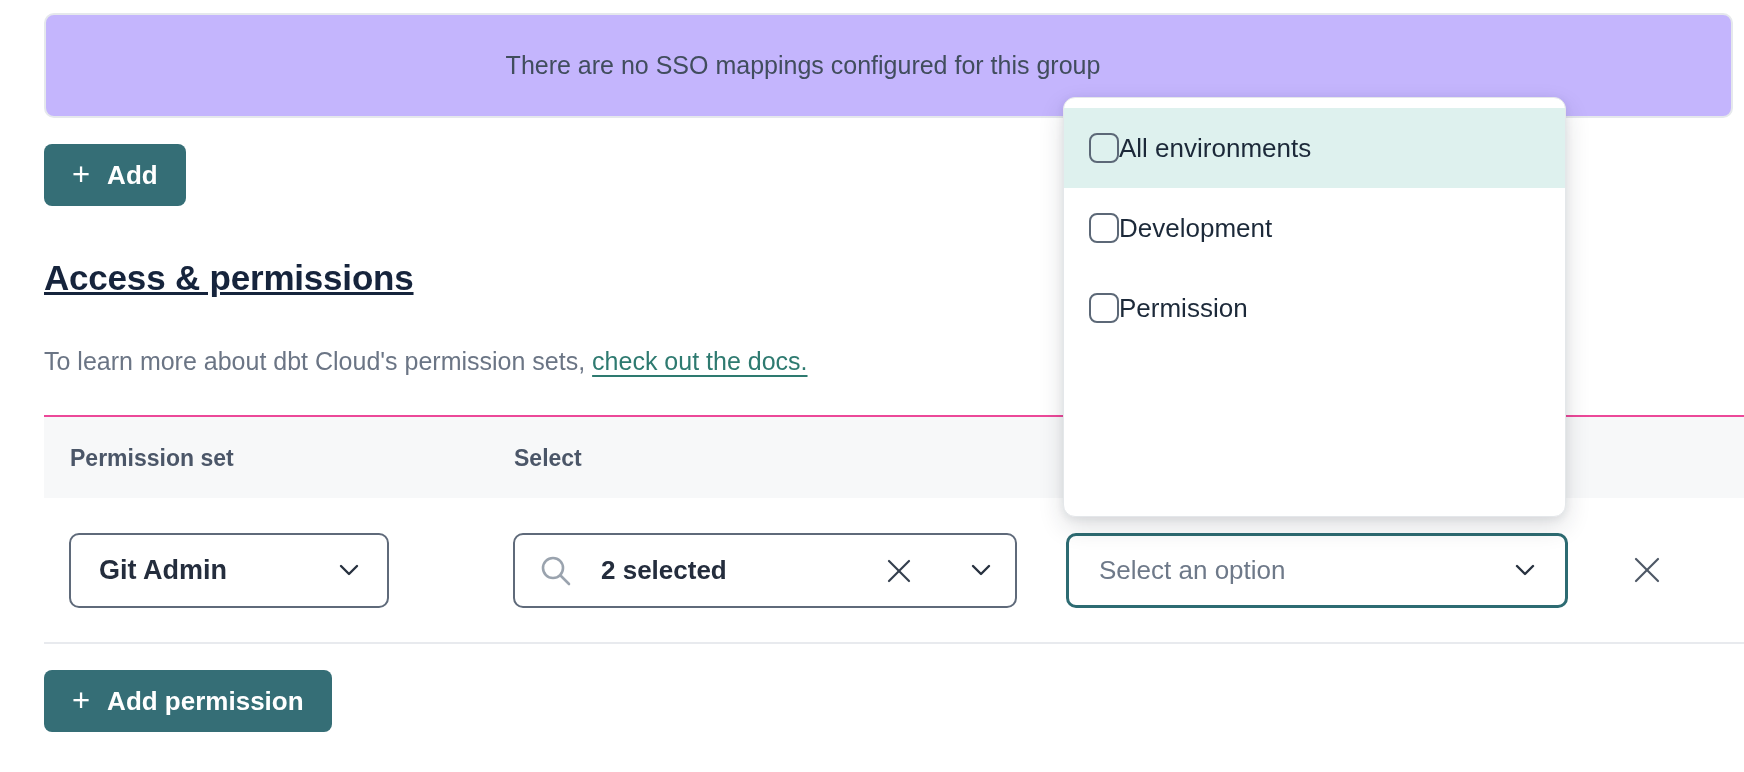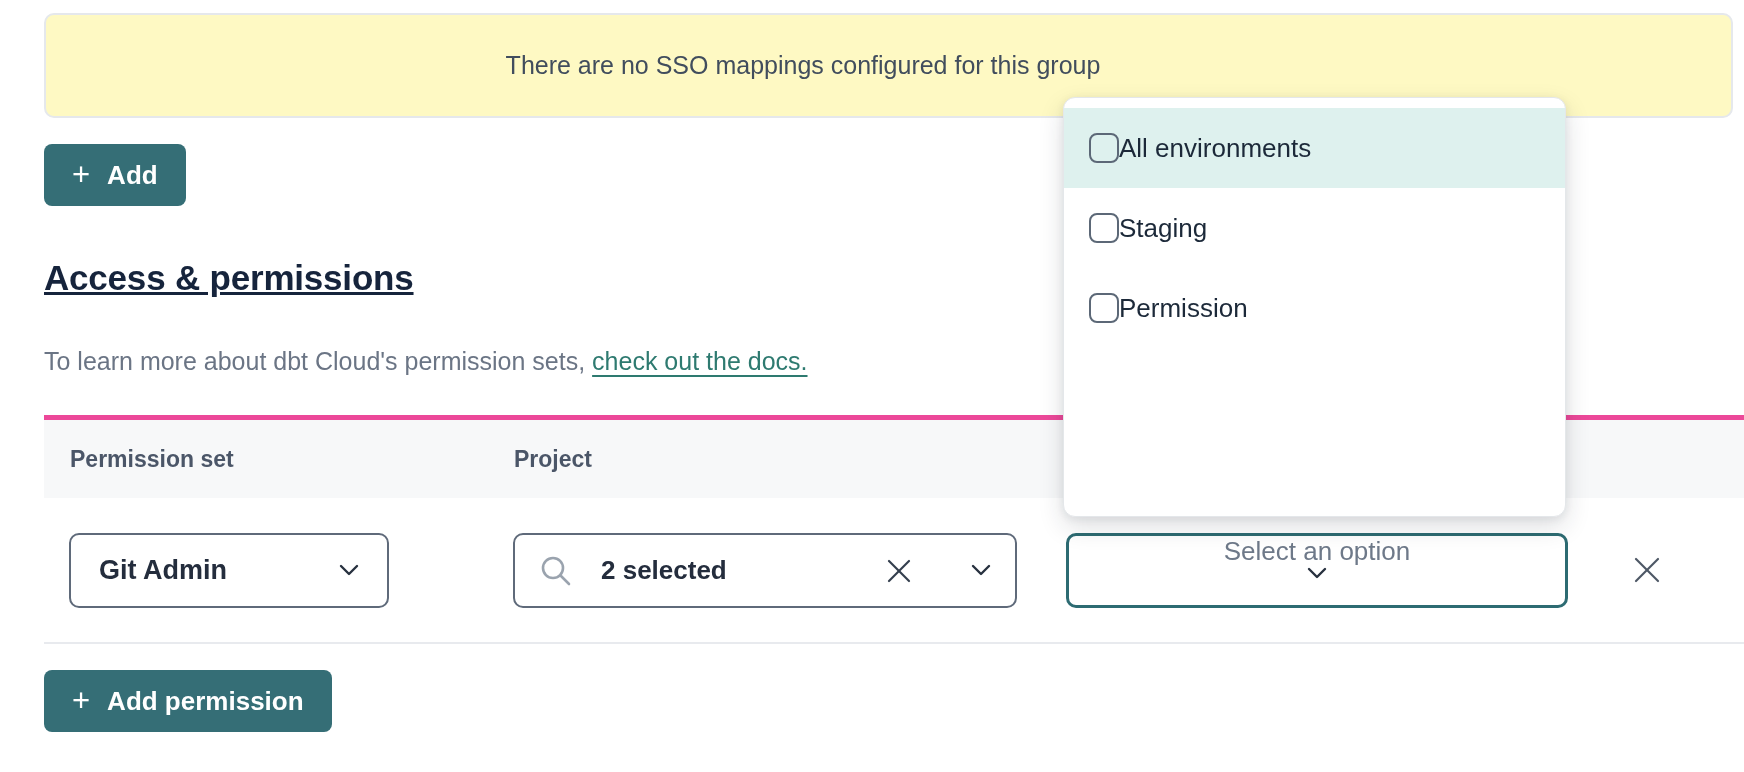--- a/index.html
+++ b/index.html
@@ -2,54 +2,54 @@
 <html style="--accent-teal: #356e76; --focus-teal: #2d6b72; --link-teal: #2e7a70; --mint-highlight: #def1ee; --border-light: #e5e8ec;"><head>
 <meta charset="utf-8">
 <style>
   html,body{margin:0;padding:0;background:#fff;}
   body{font-family:"Liberation Sans","DejaVu Sans",sans-serif;-webkit-font-smoothing:antialiased;}
   .screen{position:relative;width:1744px;height:772px;background:#fff;overflow:hidden;}
 
   
   .sso-box{position:absolute;left:44px;top:13px;width:1689px;height:105px;
     border:2px solid var(--border-light,#e5e8ec);border-radius:10px;box-sizing:border-box;
-    display:flex;align-items:center;background:#fef9c3;}
+    display:flex;align-items:center;background:#c4b5fd;}
   .sso-box-inner{width:1514px;text-align:center;font-size:25px;color:#414d5d;}
 
   
   .teal-btn{position:absolute;display:inline-flex;align-items:center;gap:17px;
     background:var(--accent-teal,#356e76);color:#fff;border:none;border-radius:8px;
     font-family:inherit;font-size:26px;font-weight:600;height:62px;padding:0 28px;cursor:pointer;}
   .teal-btn .plus{font-size:31px;font-weight:400;line-height:1;margin-top:-2px;}
   #add-btn{left:44px;top:144px;}
   #add-permission-btn{left:44px;top:670px;}
 
   .heading{position:absolute;left:44px;top:258px;font-size:35px;font-weight:700;color:#16243c;letter-spacing:-.2px;text-decoration:underline;}
 
   .docs-para{position:absolute;left:44px;top:347px;font-size:25px;color:#6b7585;}
   .docs-link{color:var(--link-teal,#2e7a70);text-decoration:underline;text-underline-offset:5px;cursor:pointer;}
 
   
   .table-header{position:absolute;left:44px;top:415px;width:1700px;height:83px;
-    background:#f7f8f9;border-top:5px solid #ec4899;box-sizing:border-box;}
+    background:#f7f8f9;border-top:2px solid #ec4899;box-sizing:border-box;}
   .col-label{position:absolute;top:50%;transform:translateY(-50%);font-size:23px;font-weight:700;color:#4b5668;}
   #col-permission{left:26px;}
   #col-project{left:470px;}
   .permission-row{position:absolute;left:44px;top:498px;width:1700px;height:146px;
     border-bottom:2px solid #e8eaee;box-sizing:border-box;background:#fff;}
 
   
   .select{position:absolute;top:533px;height:75px;box-sizing:border-box;background:#fff;
     border:2px solid #5f6a7a;border-radius:10px;display:flex;align-items:center;cursor:pointer;}
   #select-permission{left:69px;width:320px;padding:0 28px;}
   #select-permission .value{font-size:27px;font-weight:700;color:#242d3d;}
   #select-project{left:513px;width:504px;padding:0 24px;gap:28px;}
   #select-project .value{font-size:26px;font-weight:600;color:#242d3d;}
   #select-environment{left:1066px;width:502px;padding:0 30px 0 30px;
-    border:3px solid var(--focus-teal,#2d6b72);flex-direction:column;}
+    border:3px solid var(--focus-teal,#2d6b72);}
   #select-environment .placeholder{font-size:26px;font-weight:400;color:#6e7989;}
   .spacer{margin-left:auto;}
   .icon{flex:none;display:block;}
 
   .remove-x{position:absolute;left:1630px;top:553px;width:34px;height:34px;background:none;border:none;
     padding:0;cursor:pointer;display:flex;align-items:center;justify-content:center;}
 
   
   .dropdown{position:absolute;left:1063px;top:97px;width:503px;height:420px;box-sizing:border-box;
     background:#fff;border:1px solid #e4e7ea;border-radius:12px;padding:10px 0;z-index:5;
@@ -73,21 +73,21 @@
     <span class="plus">+</span>
     <span>Add</span>
   </button>
 
   <div class="heading">Access &amp; permissions</div>
 
   <div class="docs-para"><span>To learn more about dbt Cloud's permission sets, </span><a class="docs-link">check out the docs.</a></div>
 
   <div class="table-header">
     <div class="col-label" id="col-permission">Permission set</div>
-    <div class="col-label" id="col-project">Project</div>
+    <div class="col-label" id="col-project">Select</div>
   </div>
 
   <div class="permission-row"></div>
 
   <div class="select" id="select-permission">
     <span class="value">Git Admin</span>
     <span class="spacer"></span>
     <svg class="icon" width="20" height="13" viewBox="0 0 20 13">
       <path d="M2 2 L10 10 L18 2" fill="none" stroke="#27313f" stroke-width="2.4" stroke-linecap="round" stroke-linejoin="round"></path>
     </svg>
@@ -124,21 +124,21 @@
     </svg>
   </button>
 
   <div class="dropdown">
     <div class="dd-item highlighted">
       <span class="checkbox"></span>
       <span>All environments</span>
     </div>
     <div class="dd-item">
       <span class="checkbox"></span>
-      <span>Staging</span>
+      <span>Development</span>
     </div>
     <div class="dd-item">
       <span class="checkbox"></span>
       <span>Permission</span>
     </div>
   </div>
 
   <button class="teal-btn" id="add-permission-btn">
     <span class="plus">+</span>
     <span>Add permission</span>

